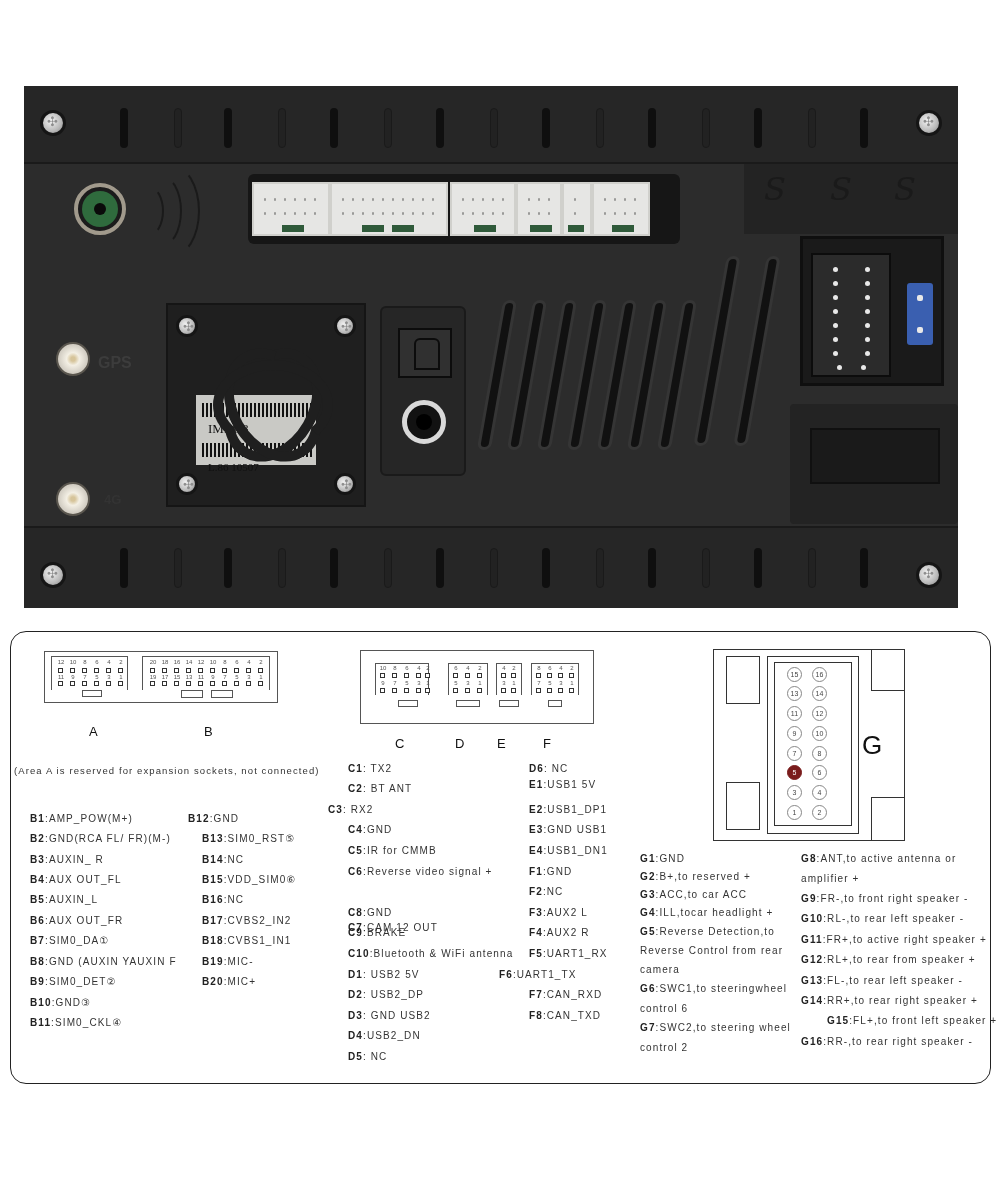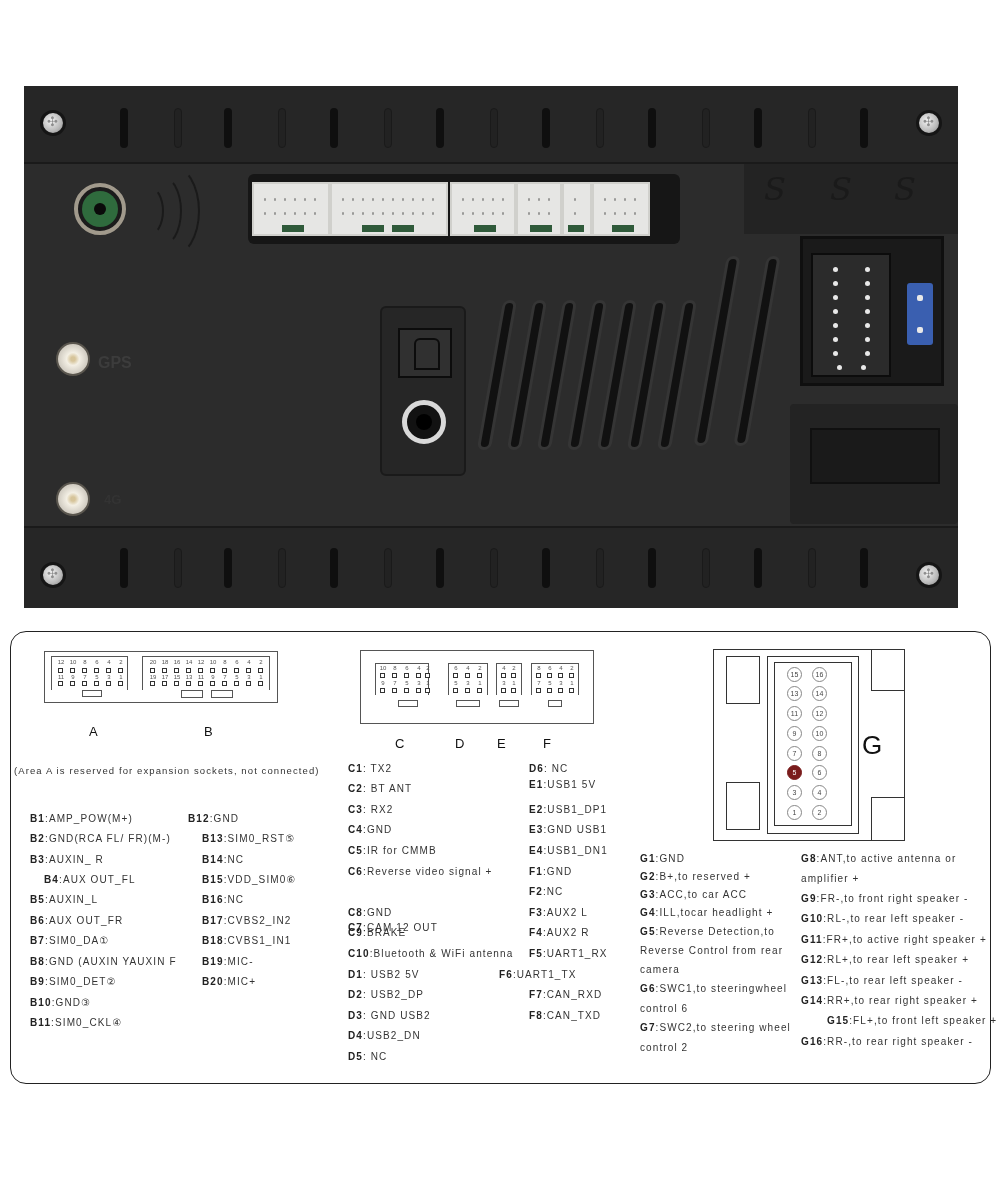--- a/index.html
+++ b/index.html
@@ -149,20 +149,34 @@
       <div class="pinrow" style="top:28px"></div>
       <div class="tab" style="left:4px;width:16px"></div>
     </div>
     <div class="conn" style="left:344px;width:58px">
       <div class="pinrow" style="top:14px"></div>
       <div class="pinrow" style="top:28px"></div>
       <div class="tab" style="left:18px"></div>
     </div>
   </div>
 
+  <div class="fan">
+    <div class="label"></div>
+    <div class="barcode"></div>
+    <div class="imei">IME1:8</div>
+    <div class="barcode barcode2"></div>
+    <div class="imei" style="top:156px;font-size:11px">L.86   10507</div>
+    <div class="blade"></div>
+    <div class="blade" style="transform:rotate(150deg)"></div>
+    <div class="blade" style="transform:rotate(270deg)"></div>
+    <div class="screw" style="left:8px;top:10px"></div>
+    <div class="screw" style="left:166px;top:10px"></div>
+    <div class="screw" style="left:8px;top:168px"></div>
+    <div class="screw" style="left:166px;top:168px"></div>
+  </div>
 
   <div class="optical-box">
     <div class="optical"></div>
     <div class="jack"></div>
   </div>
 
   <div class="vent" style="left:466px;top:214px"></div>
   <div class="vent" style="left:496px;top:214px"></div>
   <div class="vent" style="left:526px;top:214px"></div>
   <div class="vent" style="left:556px;top:214px"></div>
@@ -379,42 +393,42 @@
 <div class="gpin hl" style="left:787px;top:765px">5</div>
 <div class="gpin" style="left:812px;top:765px">6</div>
 <div class="gpin" style="left:787px;top:785px">3</div>
 <div class="gpin" style="left:812px;top:785px">4</div>
 <div class="gpin" style="left:787px;top:805px">1</div>
 <div class="gpin" style="left:812px;top:805px">2</div>
 
 <div class="txt" style="left:30px;top:813px"><b>B1</b>:<span>AMP_POW(M+)</span></div>
 <div class="txt" style="left:30px;top:833px"><b>B2</b>:<span>GND(RCA FL/ FR)(M-)</span></div>
 <div class="txt" style="left:30px;top:854px"><b>B3</b>:<span>AUXIN_ R</span></div>
-<div class="txt" style="left:44px;top:874px"><b>B4</b>:<span>AUX OUT_FL</span></div>
+<div class="txt" style="left:30px;top:874px"><b>B4</b>:<span>AUX OUT_FL</span></div>
 <div class="txt" style="left:30px;top:894px"><b>B5</b>:<span>AUXIN_L</span></div>
 <div class="txt" style="left:30px;top:915px"><b>B6</b>:<span>AUX OUT_FR</span></div>
 <div class="txt" style="left:30px;top:935px"><b>B7</b>:<span>SIM0_DA①</span></div>
 <div class="txt" style="left:30px;top:956px"><b>B8</b>:<span>GND (AUXIN YAUXIN F</span></div>
 <div class="txt" style="left:30px;top:976px"><b>B9</b>:<span>SIM0_DET②</span></div>
 <div class="txt" style="left:30px;top:997px"><b>B10</b>:<span>GND③</span></div>
 <div class="txt" style="left:30px;top:1017px"><b>B11</b>:<span>SIM0_CKL④</span></div>
 
 <div class="txt" style="left:188px;top:813px"><b>B12</b>:<span>GND</span></div>
 <div class="txt" style="left:202px;top:833px"><b>B13</b>:<span>SIM0_RST⑤</span></div>
 <div class="txt" style="left:202px;top:854px"><b>B14</b>:<span>NC</span></div>
 <div class="txt" style="left:202px;top:874px"><b>B15</b>:<span>VDD_SIM0⑥</span></div>
 <div class="txt" style="left:202px;top:894px"><b>B16</b>:<span>NC</span></div>
 <div class="txt" style="left:202px;top:915px"><b>B17</b>:<span>CVBS2_IN2</span></div>
 <div class="txt" style="left:202px;top:935px"><b>B18</b>:<span>CVBS1_IN1</span></div>
 <div class="txt" style="left:202px;top:956px"><b>B19</b>:<span>MIC-</span></div>
 <div class="txt" style="left:202px;top:976px"><b>B20</b>:<span>MIC+</span></div>
 
 <div class="txt" style="left:348px;top:763px"><b>C1</b>:<span> TX2</span></div>
 <div class="txt" style="left:348px;top:783px"><b>C2</b>:<span> BT ANT</span></div>
-<div class="txt" style="left:348px;top:804px"><b>C3</b>:<span> RX2</span></div>
+<div class="txt" style="left:328px;top:804px"><b>C3</b>:<span> RX2</span></div>
 <div class="txt" style="left:348px;top:824px"><b>C4</b>:<span>GND</span></div>
 <div class="txt" style="left:348px;top:845px"><b>C5</b>:<span>IR for CMMB</span></div>
 <div class="txt" style="left:348px;top:866px"><b>C6</b>:<span>Reverse video signal +</span></div>
 <div class="txt" style="left:348px;top:922px"><b>C7</b>:<span>CAM 12 OUT</span></div>
 <div class="txt" style="left:348px;top:907px"><b>C8</b>:<span>GND</span></div>
 <div class="txt" style="left:348px;top:927px"><b>C9</b>:<span>BRAKE</span></div>
 <div class="txt" style="left:348px;top:948px"><b>C10</b>:<span>Bluetooth &amp; WiFi antenna</span></div>
 <div class="txt" style="left:348px;top:969px"><b>D1</b>:<span> USB2 5V</span></div>
 <div class="txt" style="left:348px;top:989px"><b>D2</b>:<span> USB2_DP</span></div>
 <div class="txt" style="left:348px;top:1010px"><b>D3</b>:<span> GND USB2</span></div>
@@ -445,17 +459,17 @@
 <div class="txt" style="left:640px;top:983px"><b>G6</b>:<span>SWC1,to steeringwheel</span></div>
 <div class="txt" style="left:640px;top:1003px">control 6</div>
 <div class="txt" style="left:640px;top:1022px"><b>G7</b>:<span>SWC2,to steering wheel</span></div>
 <div class="txt" style="left:640px;top:1042px">control 2</div>
 
 <div class="txt" style="left:801px;top:853px"><b>G8</b>:<span>ANT,to active antenna or</span></div>
 <div class="txt" style="left:801px;top:873px">amplifier +</div>
 <div class="txt" style="left:801px;top:893px"><b>G9</b>:<span>FR-,to front right speaker -</span></div>
 <div class="txt" style="left:801px;top:913px"><b>G10</b>:<span>RL-,to rear left speaker -</span></div>
 <div class="txt" style="left:801px;top:934px"><b>G11</b>:<span>FR+,to active right speaker +</span></div>
-<div class="txt" style="left:801px;top:954px"><b>G12</b>:<span>RL+,to rear left speaker +</span></div>
+<div class="txt" style="left:801px;top:954px"><b>G12</b>:<span>RL+,to rear from speaker +</span></div>
 <div class="txt" style="left:801px;top:975px"><b>G13</b>:<span>FL-,to rear left speaker -</span></div>
 <div class="txt" style="left:801px;top:995px"><b>G14</b>:<span>RR+,to rear right speaker +</span></div>
 <div class="txt" style="left:827px;top:1015px"><b>G15</b>:<span>FL+,to front left speaker +</span></div>
 <div class="txt" style="left:801px;top:1036px"><b>G16</b>:<span>RR-,to rear right speaker -</span></div>
 
 </body></html>

